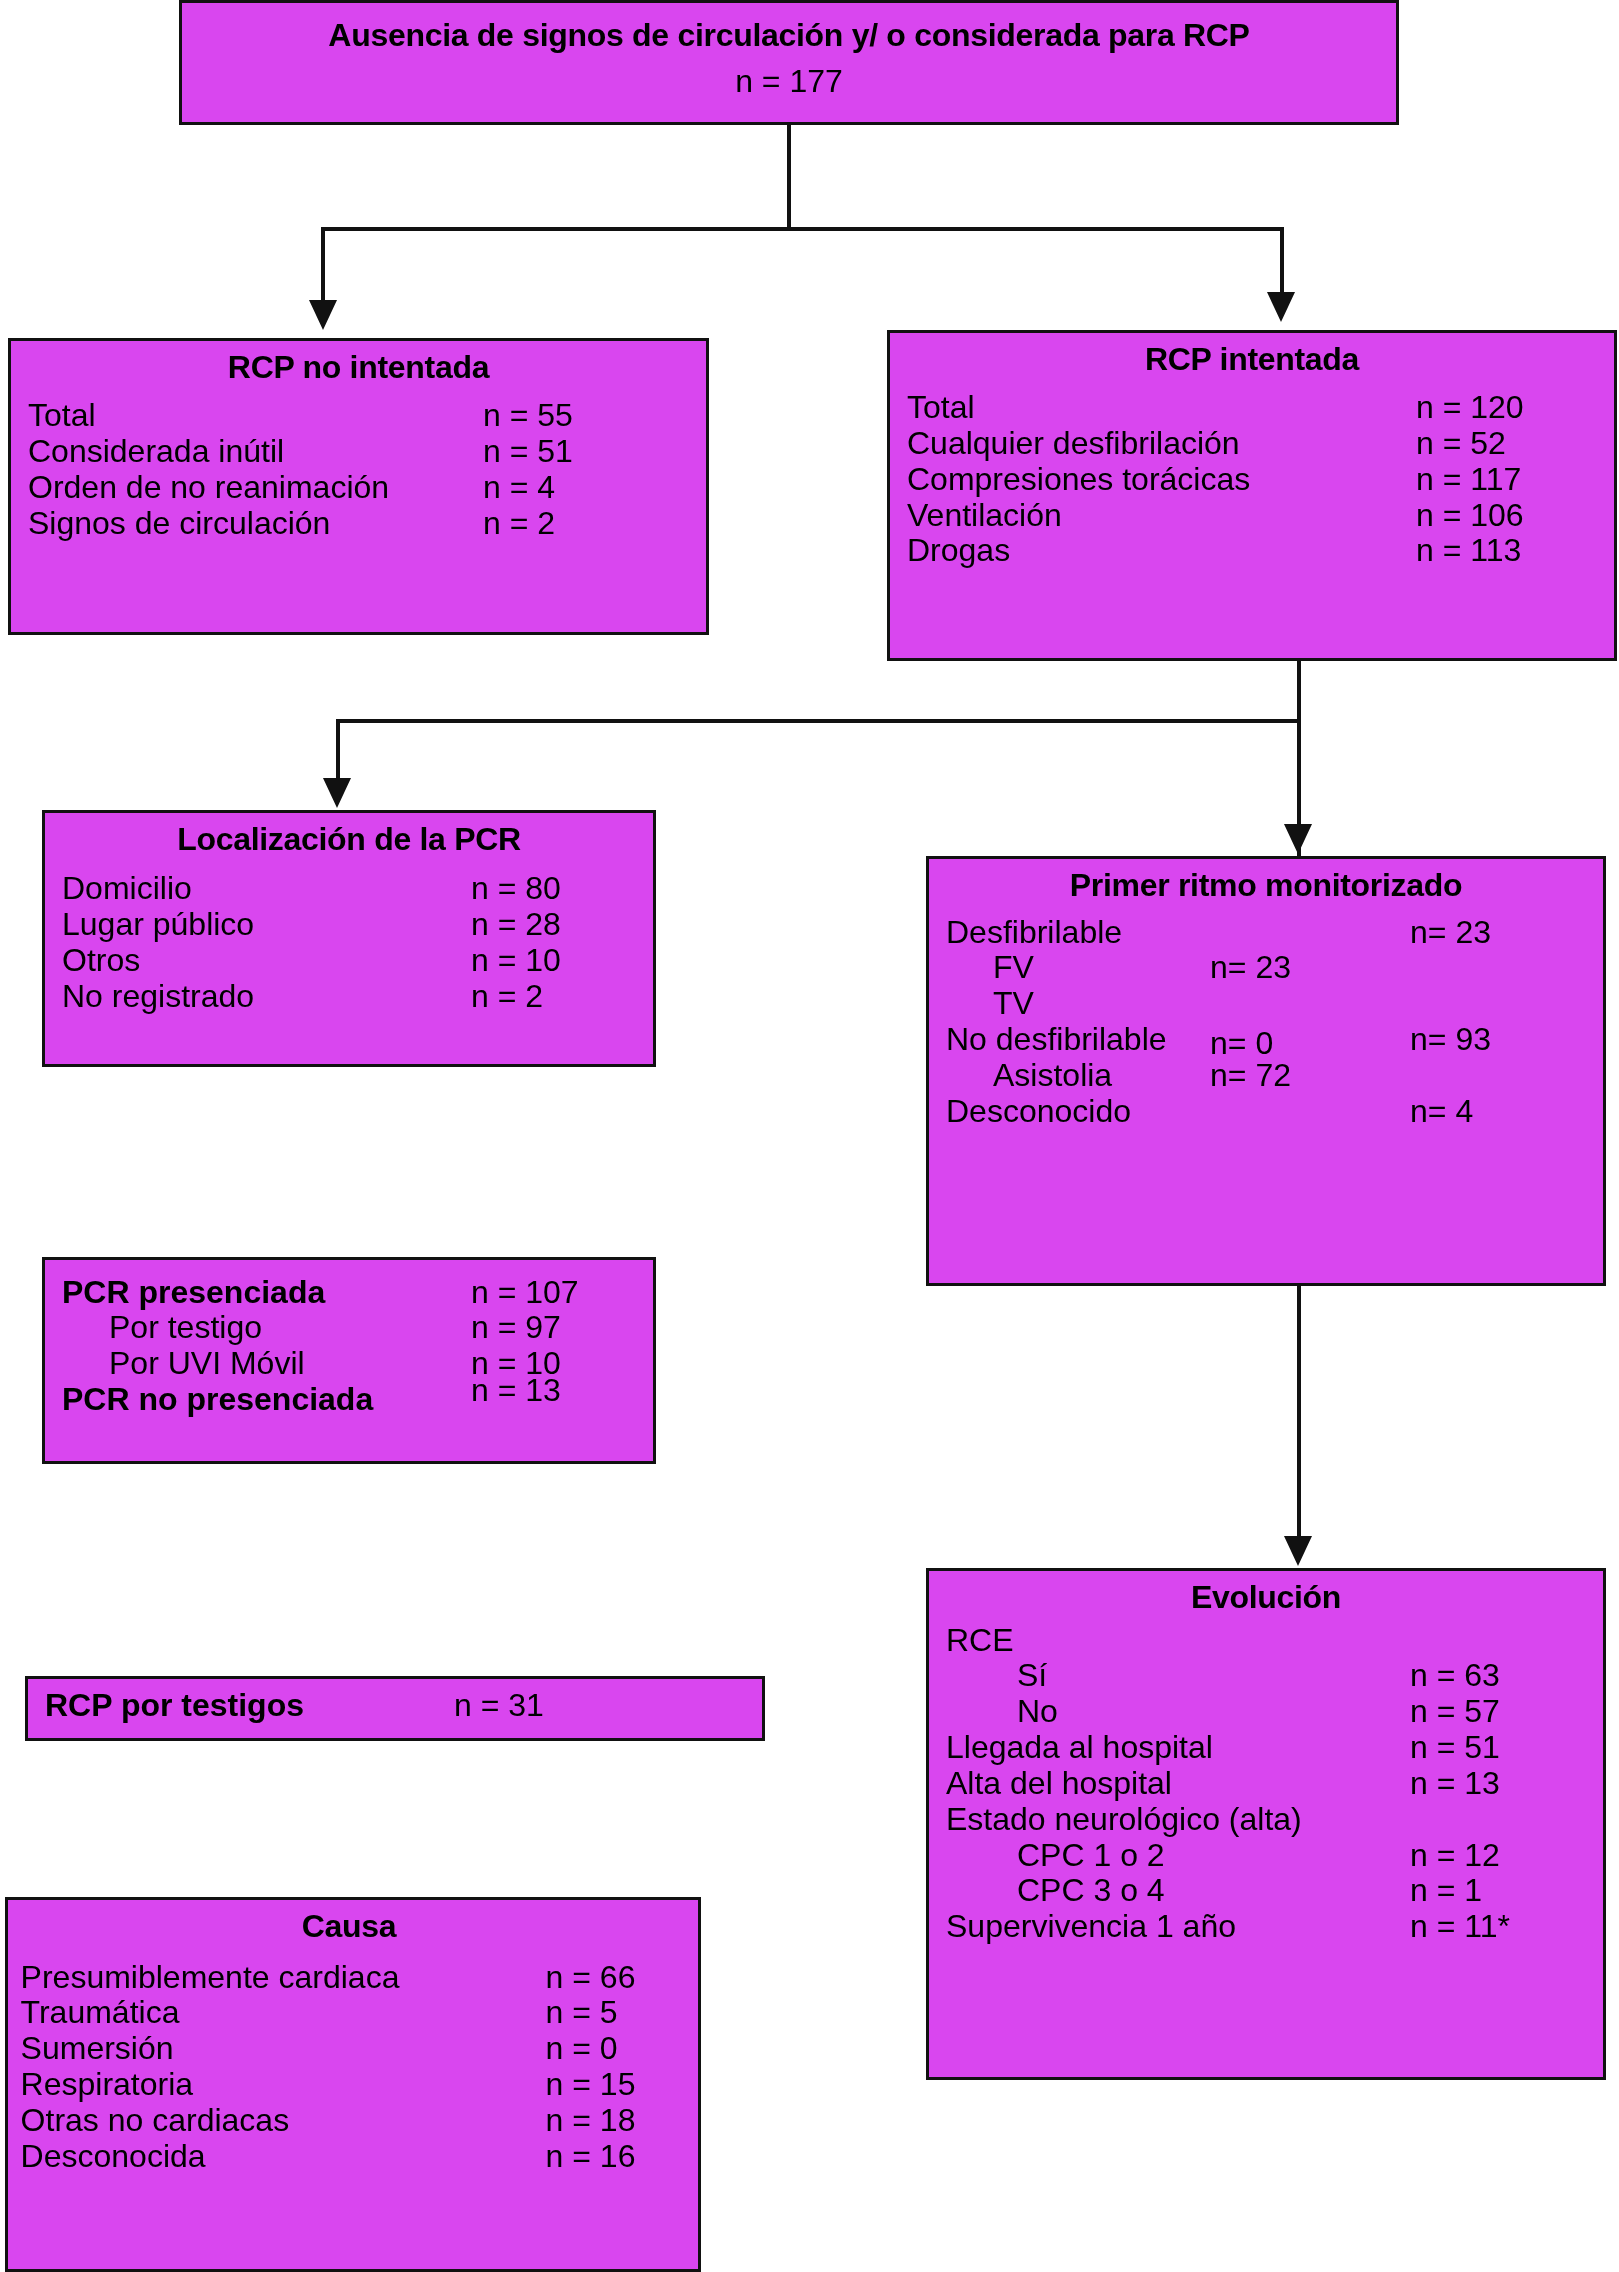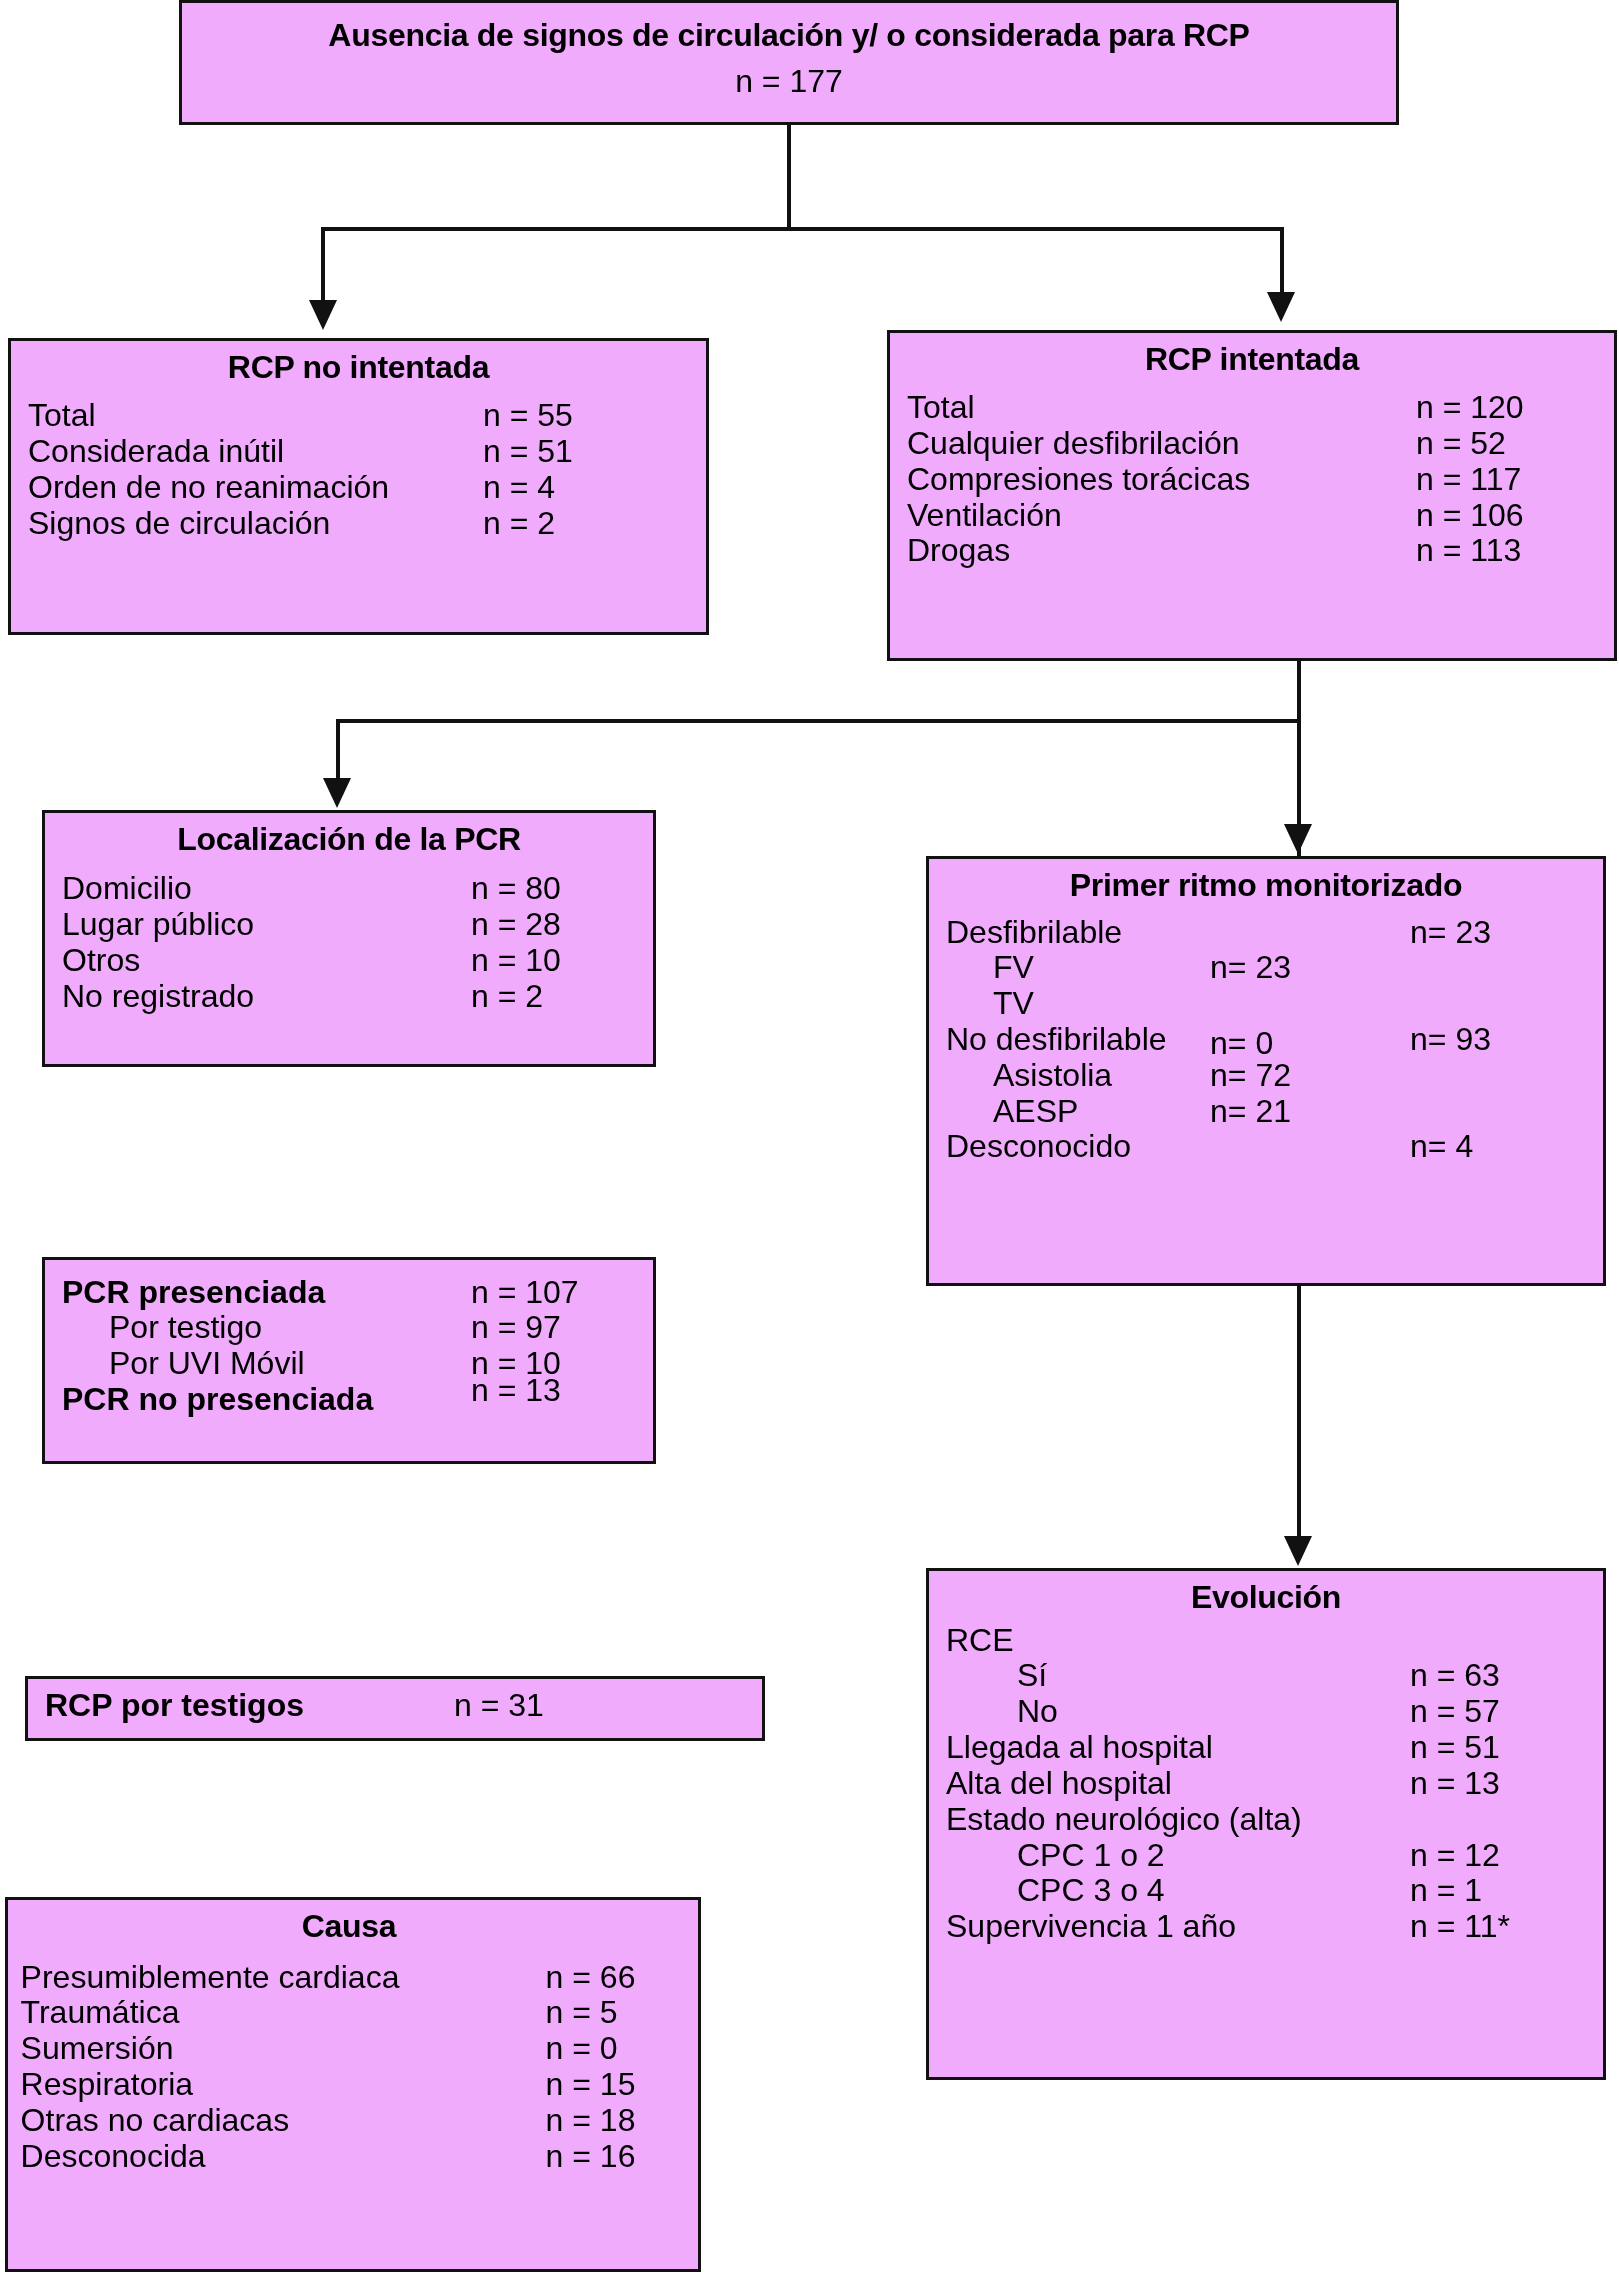--- a/index.html
+++ b/index.html
@@ -13,21 +13,21 @@
     width:1619px;
     height:2273px;
     background:#ffffff;
     overflow:hidden;
   }
   
   .box{
     position:absolute;
     box-sizing:border-box;
     border:3.3px solid #111111;
-    background:#f0abfc;
+    background:#d946ef;
   }
   .box-title{
     text-align:center;
     font-weight:bold;
     font-size:32px;
     line-height:1.12;
     letter-spacing:-0.3px;
     white-space:nowrap;
   }
   .rows{
@@ -198,24 +198,20 @@
           <span class="val" style="left:264px;margin-top:40px;">n= 0</span>
         </div>
         <div class="row rowpos">
           <span class="lbl">No desfibrilable</span>
           <span class="val" style="left:464px;">n= 93</span>
         </div>
         <div class="row rowpos ind1">
           <span class="lbl">Asistolia</span>
           <span class="val" style="left:264px;">n= 72</span>
         </div>
-        <div class="row rowpos ind1">
-          <span class="lbl">AESP</span>
-          <span class="val" style="left:264px;">n= 21</span>
-        </div>
         <div class="row rowpos">
           <span class="lbl">Desconocido</span>
           <span class="val" style="left:464px;">n= 4</span>
         </div>
       </div>
     </div>
   </div>
 
   <div class="box" id="box-presen">
     <div class="pad" style="padding-top:14.5px;">

